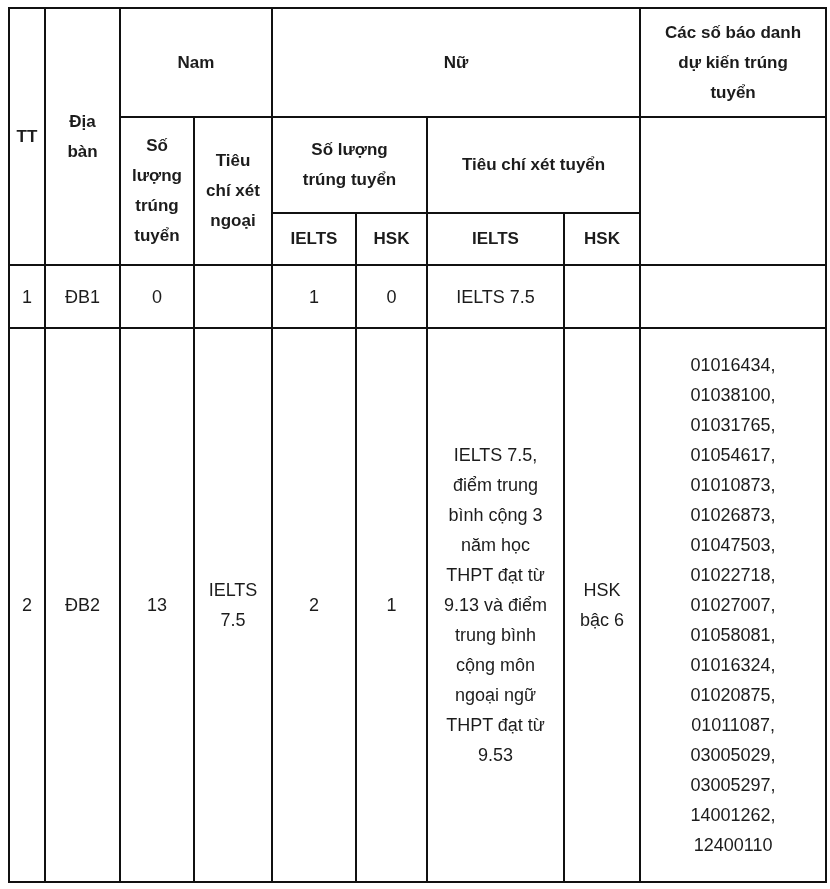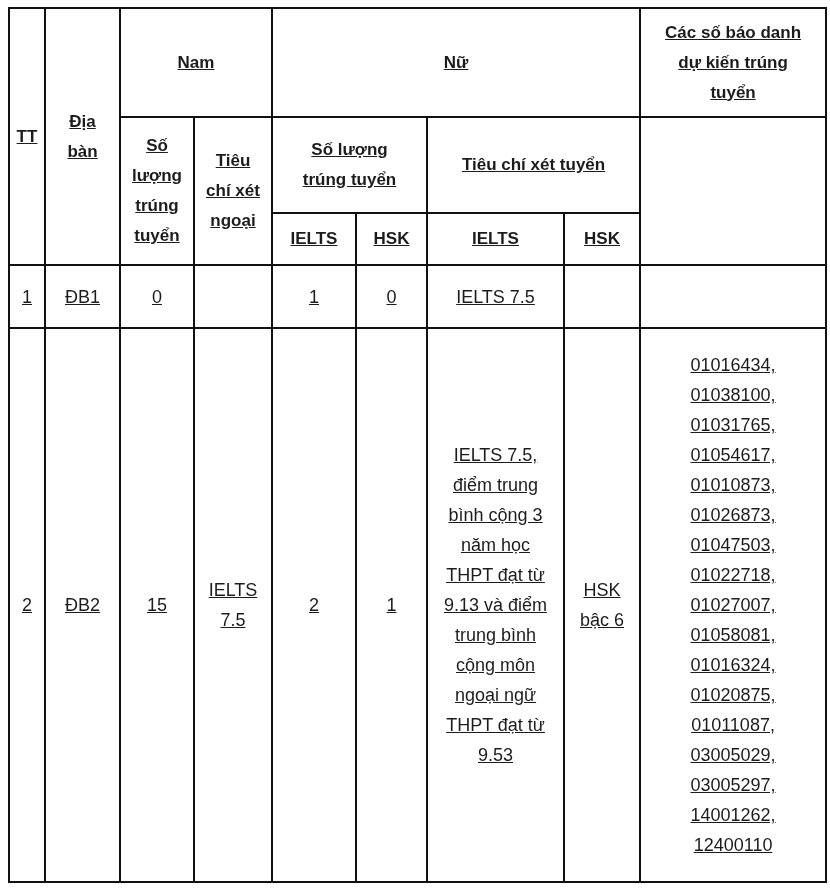--- a/index.html
+++ b/index.html
@@ -24,21 +24,20 @@
   }
   table.results th,
   table.results td {
     border: 2px solid #111111;
     text-align: center;
     vertical-align: middle;
     padding: 2px 0;
     white-space: pre-line;
     line-height: 30px;
     overflow: hidden;
-    text-decoration: underline;
   }
   table.results th {
     font-size: 17px;
     font-weight: bold;
   }
   table.results td {
     font-size: 18px;
     font-weight: normal;
   }
   tr.row-a  { height: 109px; }
@@ -102,21 +101,21 @@
         <td></td>
         <td>1</td>
         <td>0</td>
         <td>IELTS 7.5</td>
         <td></td>
         <td></td>
       </tr>
       <tr class="data-2">
         <td>2</td>
         <td>ĐB2</td>
-        <td>15</td>
+        <td>13</td>
         <td>IELTS
 7.5</td>
         <td>2</td>
         <td>1</td>
         <td>IELTS 7.5,
 điểm trung
 bình cộng 3
 năm học
 THPT đạt từ
 9.13 và điểm

